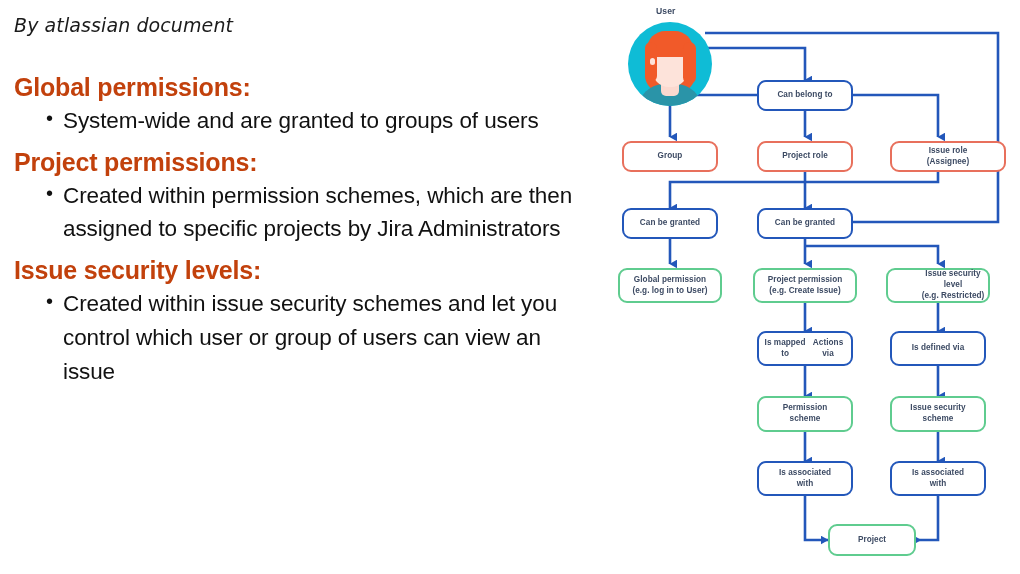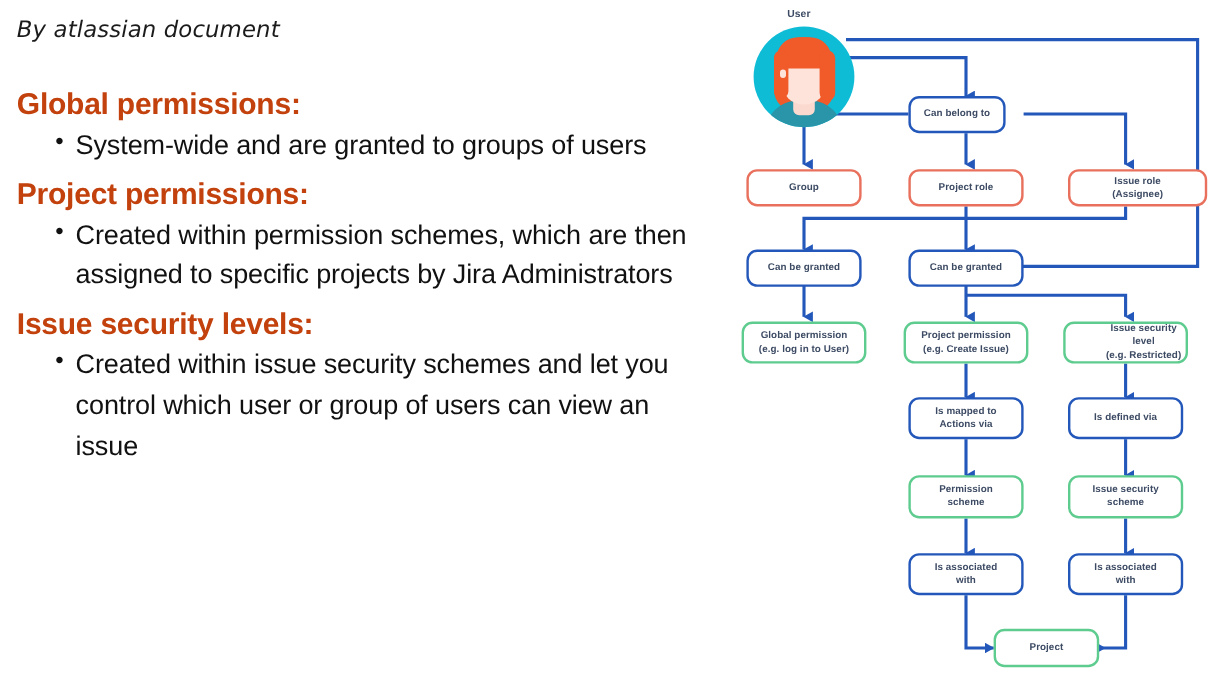--- a/index.html
+++ b/index.html
@@ -271,21 +271,21 @@
       <div class="av-hair-back"></div>
       <div class="av-shoulders"></div>
       <div class="av-neck"></div>
       <div class="av-face"></div>
       <div class="av-hair-front"></div>
       <div class="av-side-l"></div>
       <div class="av-side-r"></div>
       <div class="av-ear"></div>
     </div>
 
-    <div class="node blue" style="left:157px; top:80px; width:81px; height:31px;">
+    <div class="node blue" style="left:157px; top:80px; width:96px; height:31px;">
       <span>Can belong to</span>
     </div>
 
     <div class="node orange" style="left:22px; top:141px; width:96px; height:31px;">
       <span>Group</span>
     </div>
     <div class="node orange" style="left:157px; top:141px; width:96px; height:31px;">
       <span>Project role</span>
     </div>
     <div class="node orange" style="left:290px; top:141px; width:116px; height:31px; flex-direction:column;">
@@ -306,21 +306,21 @@
     </div>
     <div class="node green" style="left:153px; top:268px; width:104px; height:35px; flex-direction:column;">
       <span>Project permission</span>
       <span>(e.g. Create Issue)</span>
     </div>
     <div class="node green" style="left:286px; top:268px; width:104px; height:35px; flex-direction:column;padding-left:33px;">
       <span>Issue security level</span>
       <span>(e.g. Restricted)</span>
     </div>
 
-    <div class="node blue" style="left:157px; top:331px; width:96px; height:35px; flex-direction:column;">
+    <div class="node blue" style="left:157px; top:331px; width:96px; height:35px; flex-direction:row;">
       <span>Is mapped to</span>
       <span>Actions via</span>
     </div>
     <div class="node blue" style="left:290px; top:331px; width:96px; height:35px;">
       <span>Is defined via</span>
     </div>
 
     <div class="node green" style="left:157px; top:396px; width:96px; height:36px; flex-direction:column;">
       <span>Permission</span>
       <span>scheme</span>

